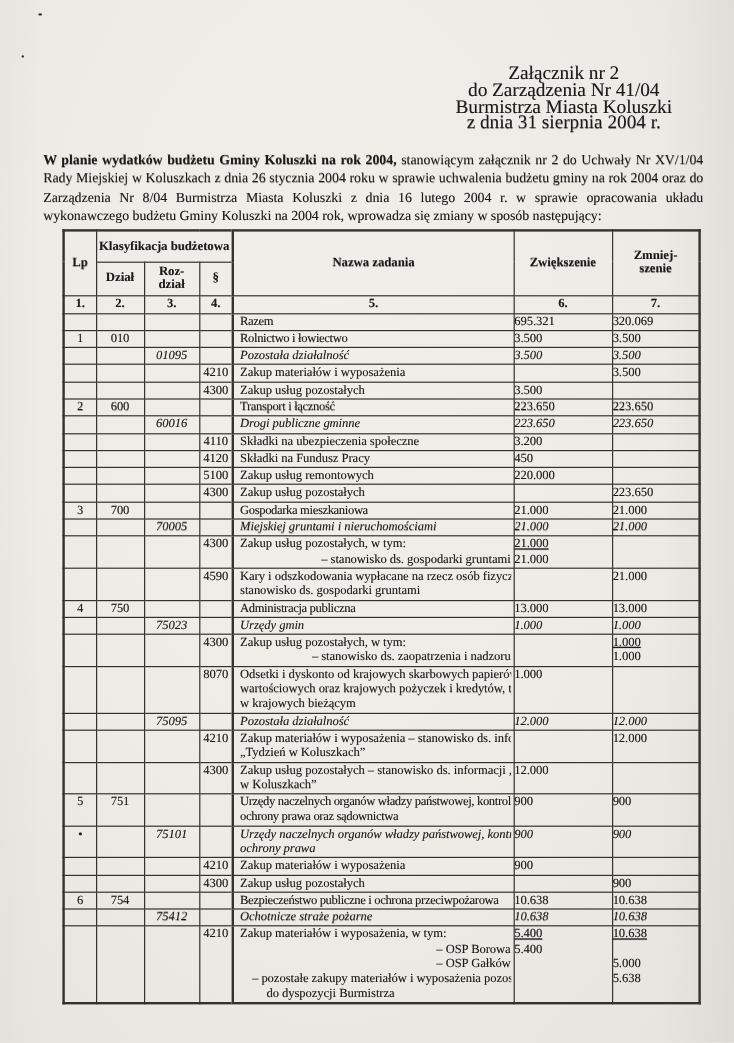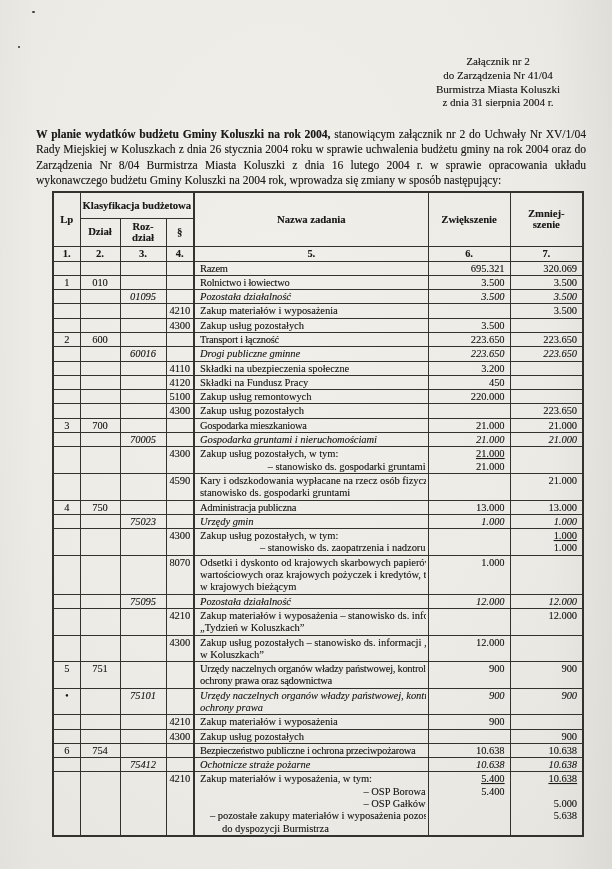--- a/index.html
+++ b/index.html
@@ -14,21 +14,21 @@
     background:
       linear-gradient(90deg, rgba(0,0,0,0.015) 0%, rgba(0,0,0,0) 6%, rgba(0,0,0,0) 90%, rgba(0,0,0,0.04) 100%),
       radial-gradient(ellipse at 45% 35%, #f1efea 0%, #edebe6 55%, #e5e3dd 100%);
   }
   .speck{position:absolute;background:#34312c;border-radius:50%;}
   #speck1{left:32px;top:11px;width:3px;height:2px;}
   #speck2{left:18px;top:46px;width:2px;height:2px;}
 
   .corner{
     position:absolute;top:55px;right:52px;
-    text-align:center;font-size:11px;line-height:13.8px;white-space:nowrap;
+    text-align:center;font-size:16px;line-height:13.8px;white-space:nowrap;
   }
 
   .intro{
     position:absolute;top:127px;left:36px;width:550px;
     font-size:11.5px;line-height:15.4px;text-align:justify;margin:0;
   }
   .intro .b{font-weight:bold;}
 
   table.budget{
     position:absolute;left:52px;top:191px;width:530px;
@@ -44,21 +44,21 @@
   tr.hA{height:26px;}
   tr.hB{height:28px;}
   tr.hC{height:15px;}
   tr.hC td{text-align:center;font-weight:bold;line-height:13px;font-size:10.4px;}
 
   td.c{text-align:center;line-height:12.3px;padding-top:1px;}
   td.task{padding:1px 2px 0 5px;}
   .ln{line-height:12.3px;height:12.3px;white-space:nowrap;overflow:hidden;}
   .ln.i1{padding-left:10px;text-align:right;}
   .ln.i2{padding-left:22px;}
-  td.val{text-align:right;padding:1px 5px 0 0;}
+  td.val{text-align:left;padding:1px 5px 0 0;}
   .vln{line-height:12.3px;height:12.3px;}
   .u{text-decoration:underline;}
   tr.rb{font-weight:normal;}
   tr.rb .ln{letter-spacing:-0.25px;}
   tr.ri{font-style:italic;margin-left:44px;}
 </style>
 </head>
 <body>
 
 <div class="paper"></div>
@@ -289,21 +289,21 @@
         <td class="val">
           <div class="vln"><span>21.000</span></div>
         </td>
       </tr>
       <tr class="ri">
         <td class="c"></td>
         <td class="c"></td>
         <td class="c">70005</td>
         <td class="c thickR"></td>
         <td class="task">
-          <div class="ln">Gospodarka gruntami i nieruchomościami</div>
+          <div class="ln">Miejskiej gruntami i nieruchomościami</div>
         </td>
         <td class="val">
           <div class="vln"><span>21.000</span></div>
         </td>
         <td class="val">
           <div class="vln"><span>21.000</span></div>
         </td>
       </tr>
       <tr>
         <td class="c"></td>

